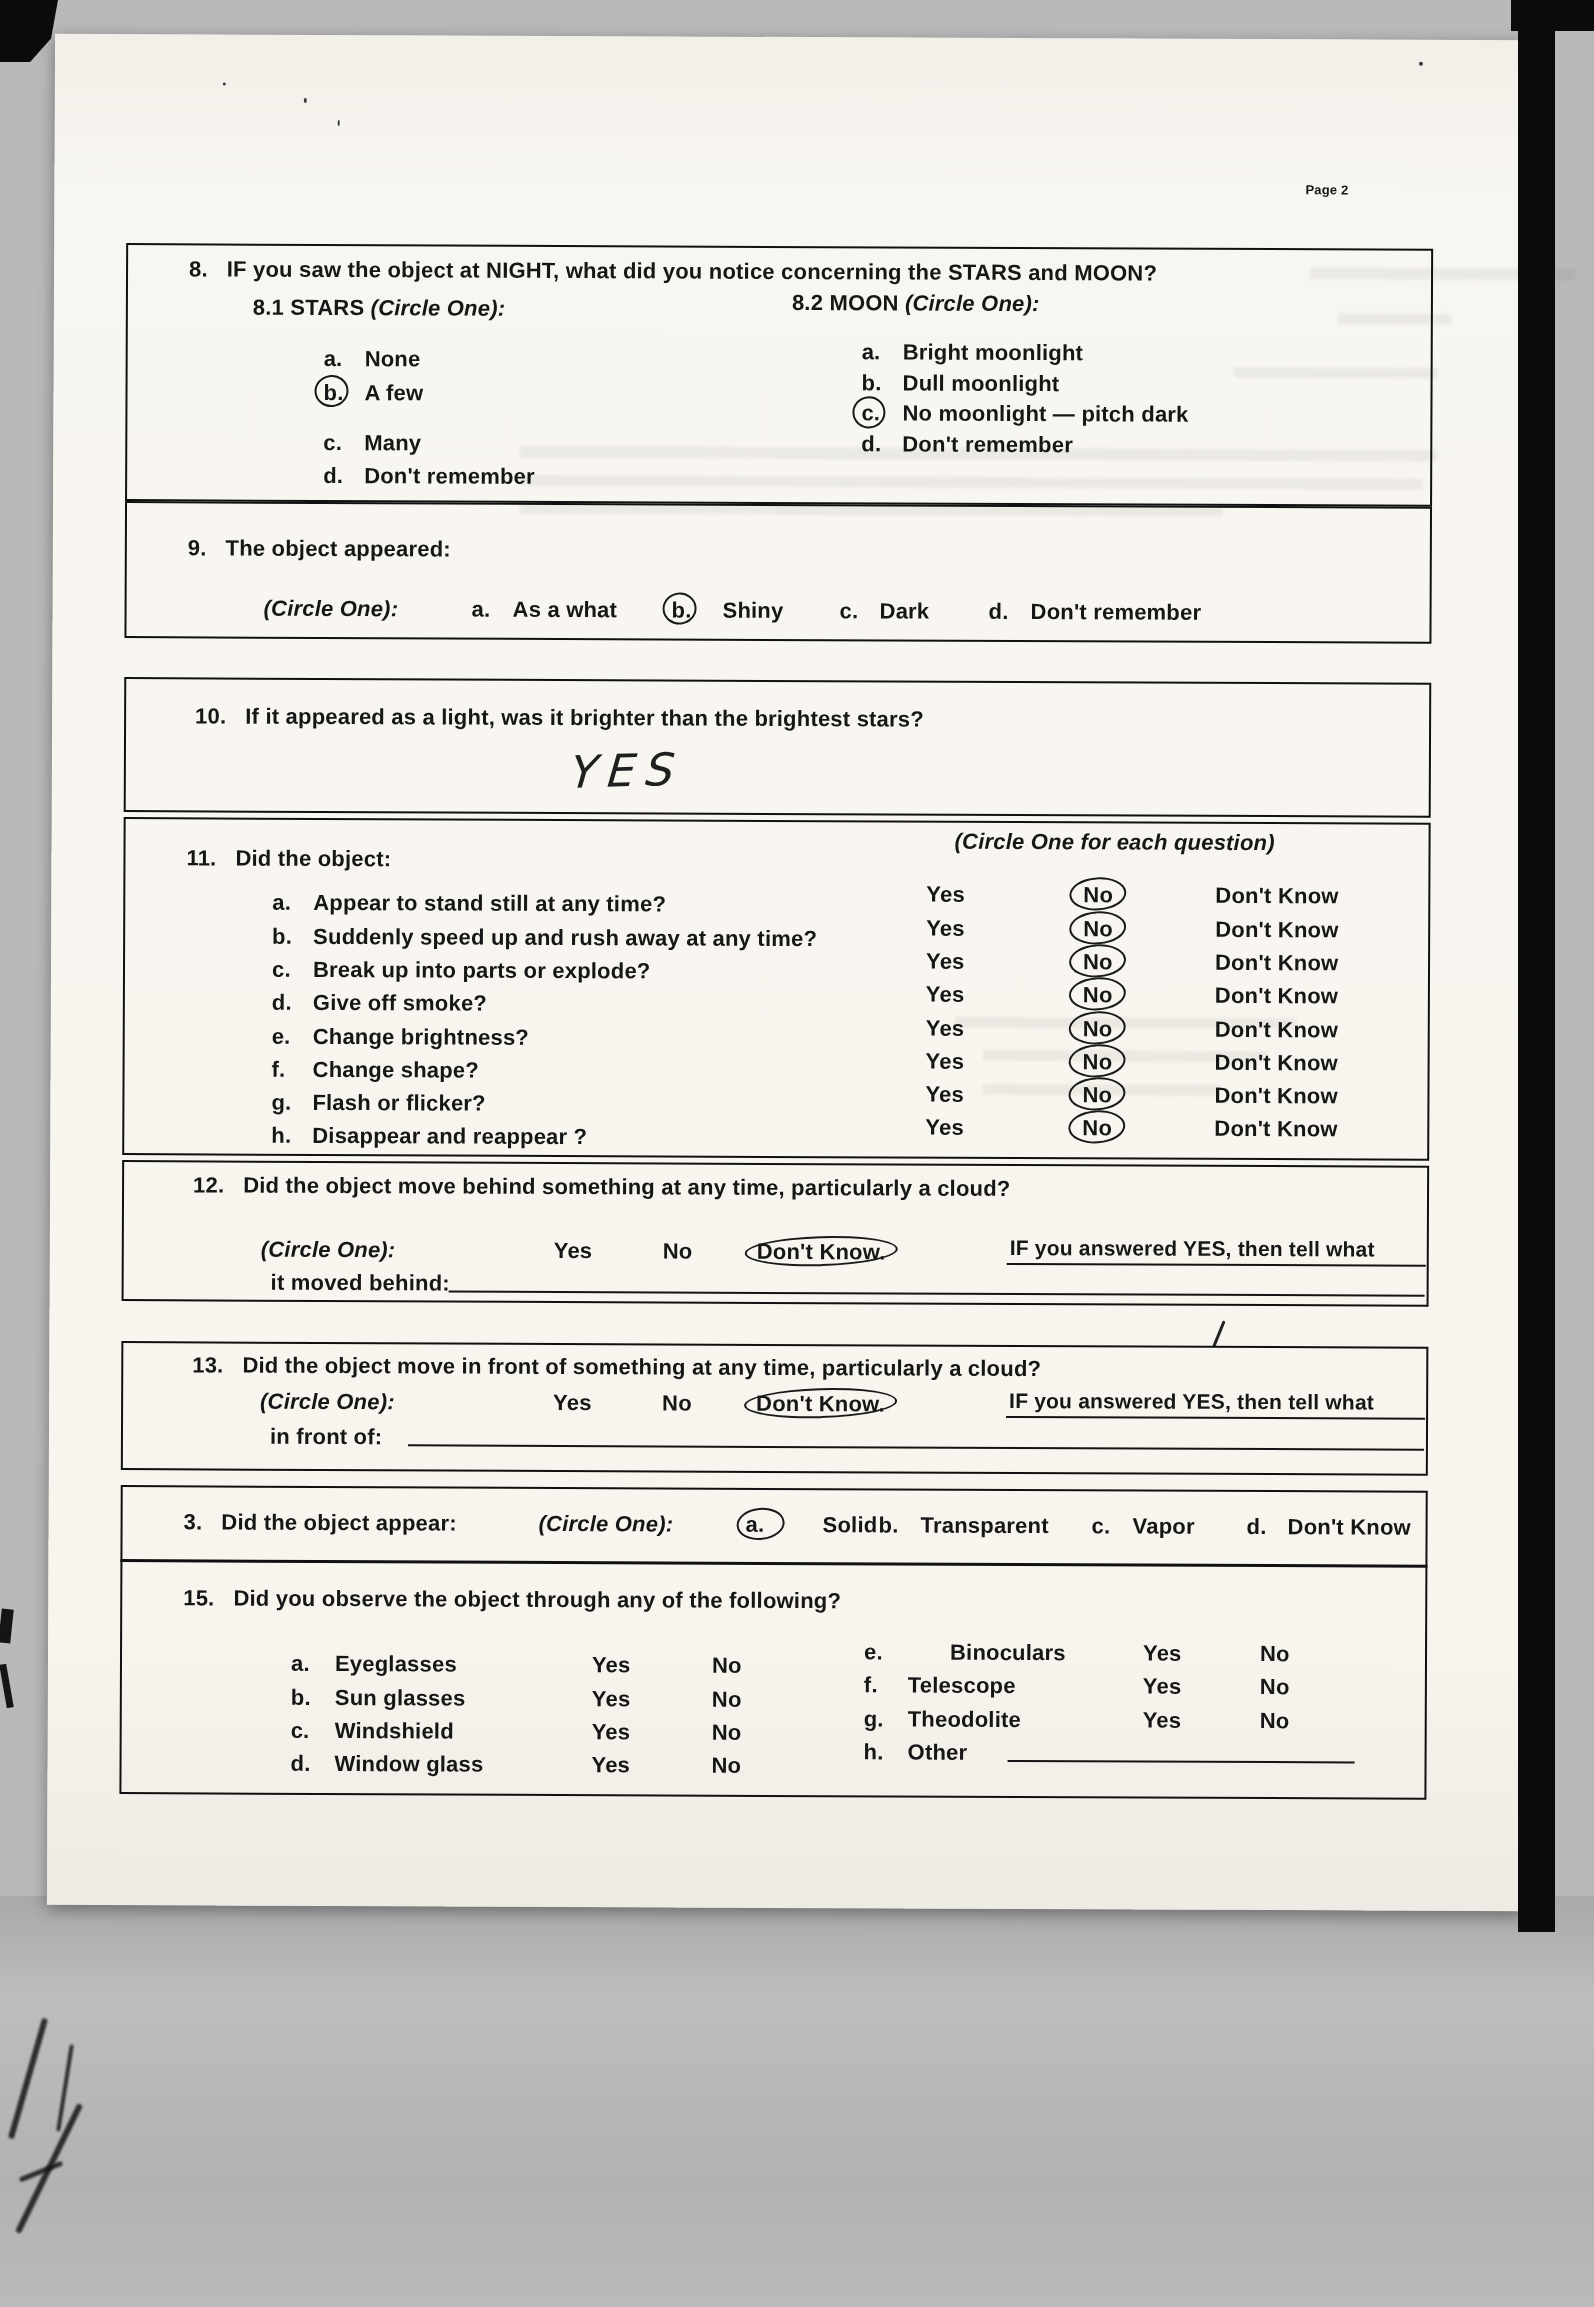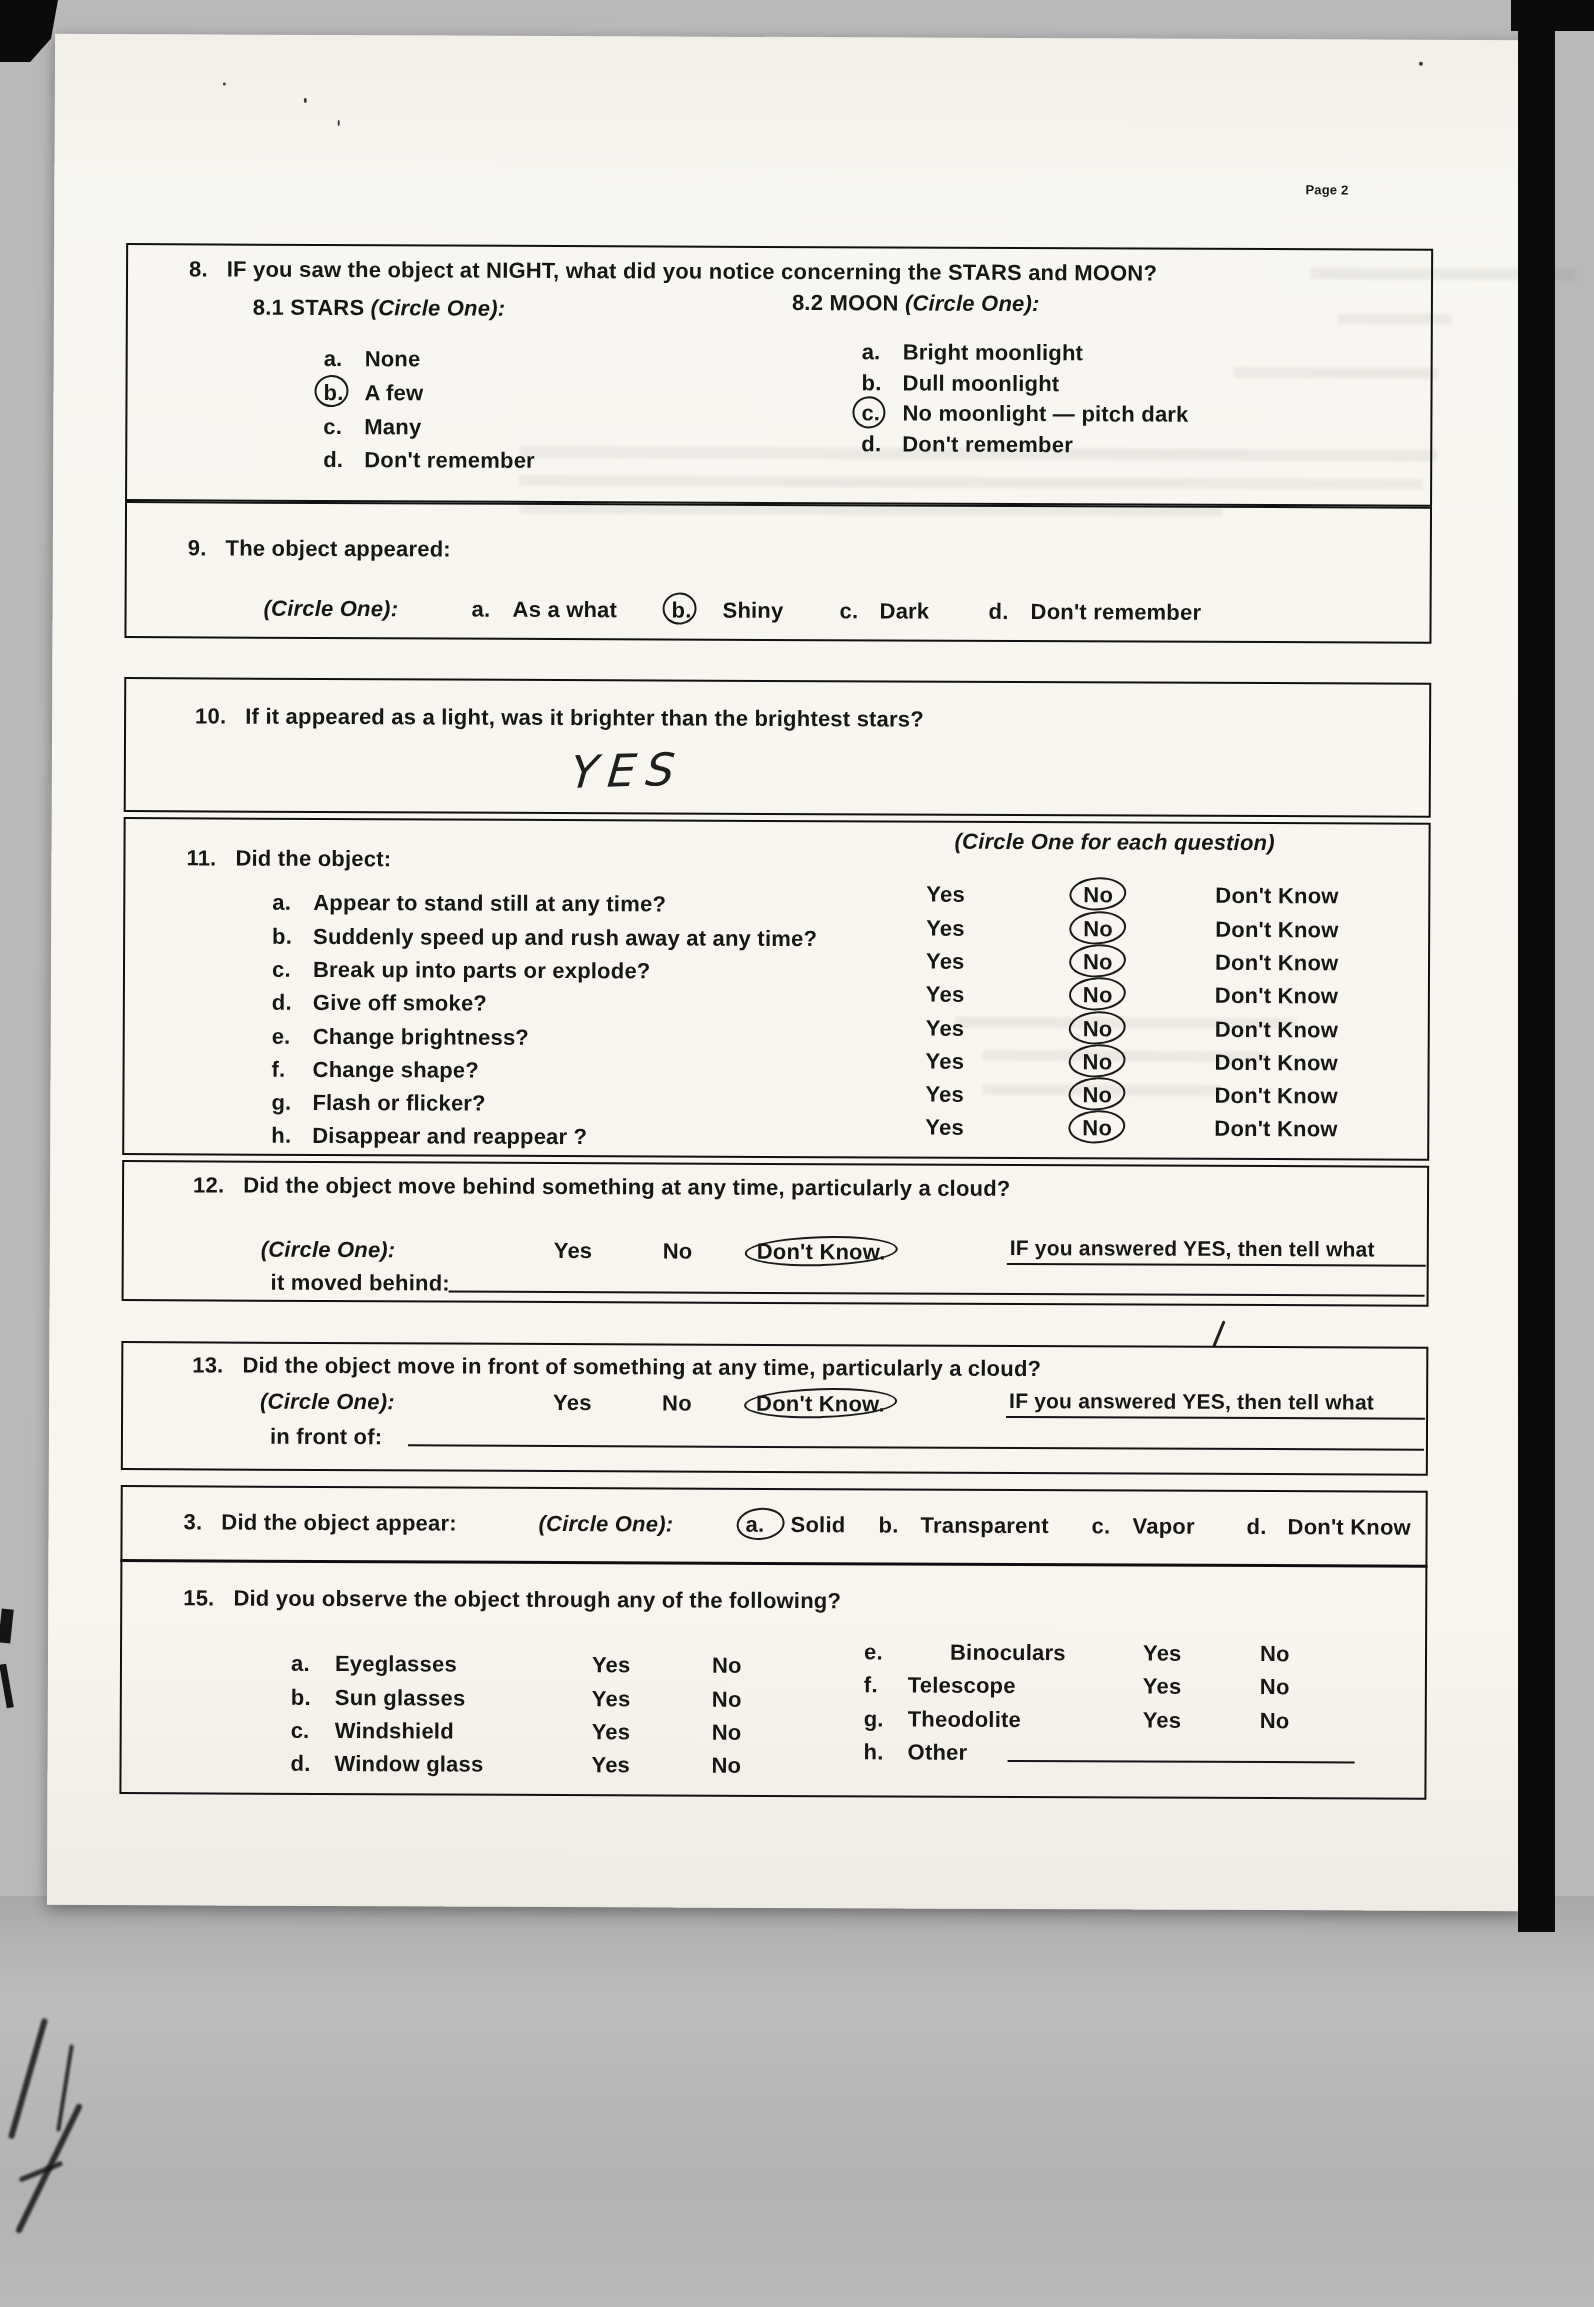--- a/index.html
+++ b/index.html
@@ -82,21 +82,21 @@
       <span>8.1  STARS</span>&nbsp;<span class="it">(Circle One):</span>
     </div>
     <div class="t abs" style="left:664px;top:43px">
       <span>8.2  MOON</span>&nbsp;<span class="it">(Circle One):</span>
     </div>
 
     <div class="abs" style="left:196px;top:101px">
       <div class="t optrow" style="margin-bottom:10.5px">
         <span class="ltr"><span>a.</span></span><span>None</span>
       </div>
-      <div class="t optrow" style="margin-bottom:11px">
+      <div class="t optrow" style="margin-bottom:27px">
         <span class="ltr"><span class="circ circ-ltr">b.</span></span><span>A few</span>
       </div>
       <div class="t optrow" style="margin-bottom:10.5px">
         <span class="ltr"><span>c.</span></span><span>Many</span>
       </div>
       <div class="t optrow">
         <span class="ltr"><span>d.</span></span><span>Don't remember</span>
       </div>
     </div>
 
@@ -231,21 +231,21 @@
     <span class="t abs" style="left:147px;top:81px">in front of:</span>
     <div class="u" style="left:285px;top:81px;width:1016px;height:21px"></div>
   </section>
 
   <section class="sec" style="top:1451px;height:77px">
     <div class="t abs" style="left:61px;top:23px">
       <span class="qnum">3.</span><span>Did the object appear:</span>
     </div>
     <span class="t abs it" style="left:416px;top:23px">(Circle One):</span>
     <span class="t abs circ circ-a" style="left:623px;top:23px">a.</span>
-    <span class="t abs" style="left:668px;top:23px">Solid</span>
+    <span class="t abs" style="left:700px;top:23px">Solid</span>
     <span class="t abs" style="left:756px;top:23px">b.</span>
     <span class="t abs" style="left:798px;top:23px">Transparent</span>
     <span class="t abs" style="left:969px;top:23px">c.</span>
     <span class="t abs" style="left:1010px;top:23px">Vapor</span>
     <span class="t abs" style="left:1124px;top:23px">d.</span>
     <span class="t abs" style="left:1165px;top:23px">Don't Know</span>
   </section>
 
   <section class="sec" style="top:1525px;height:235px">
     <div class="t abs" style="left:61px;top:25px">

